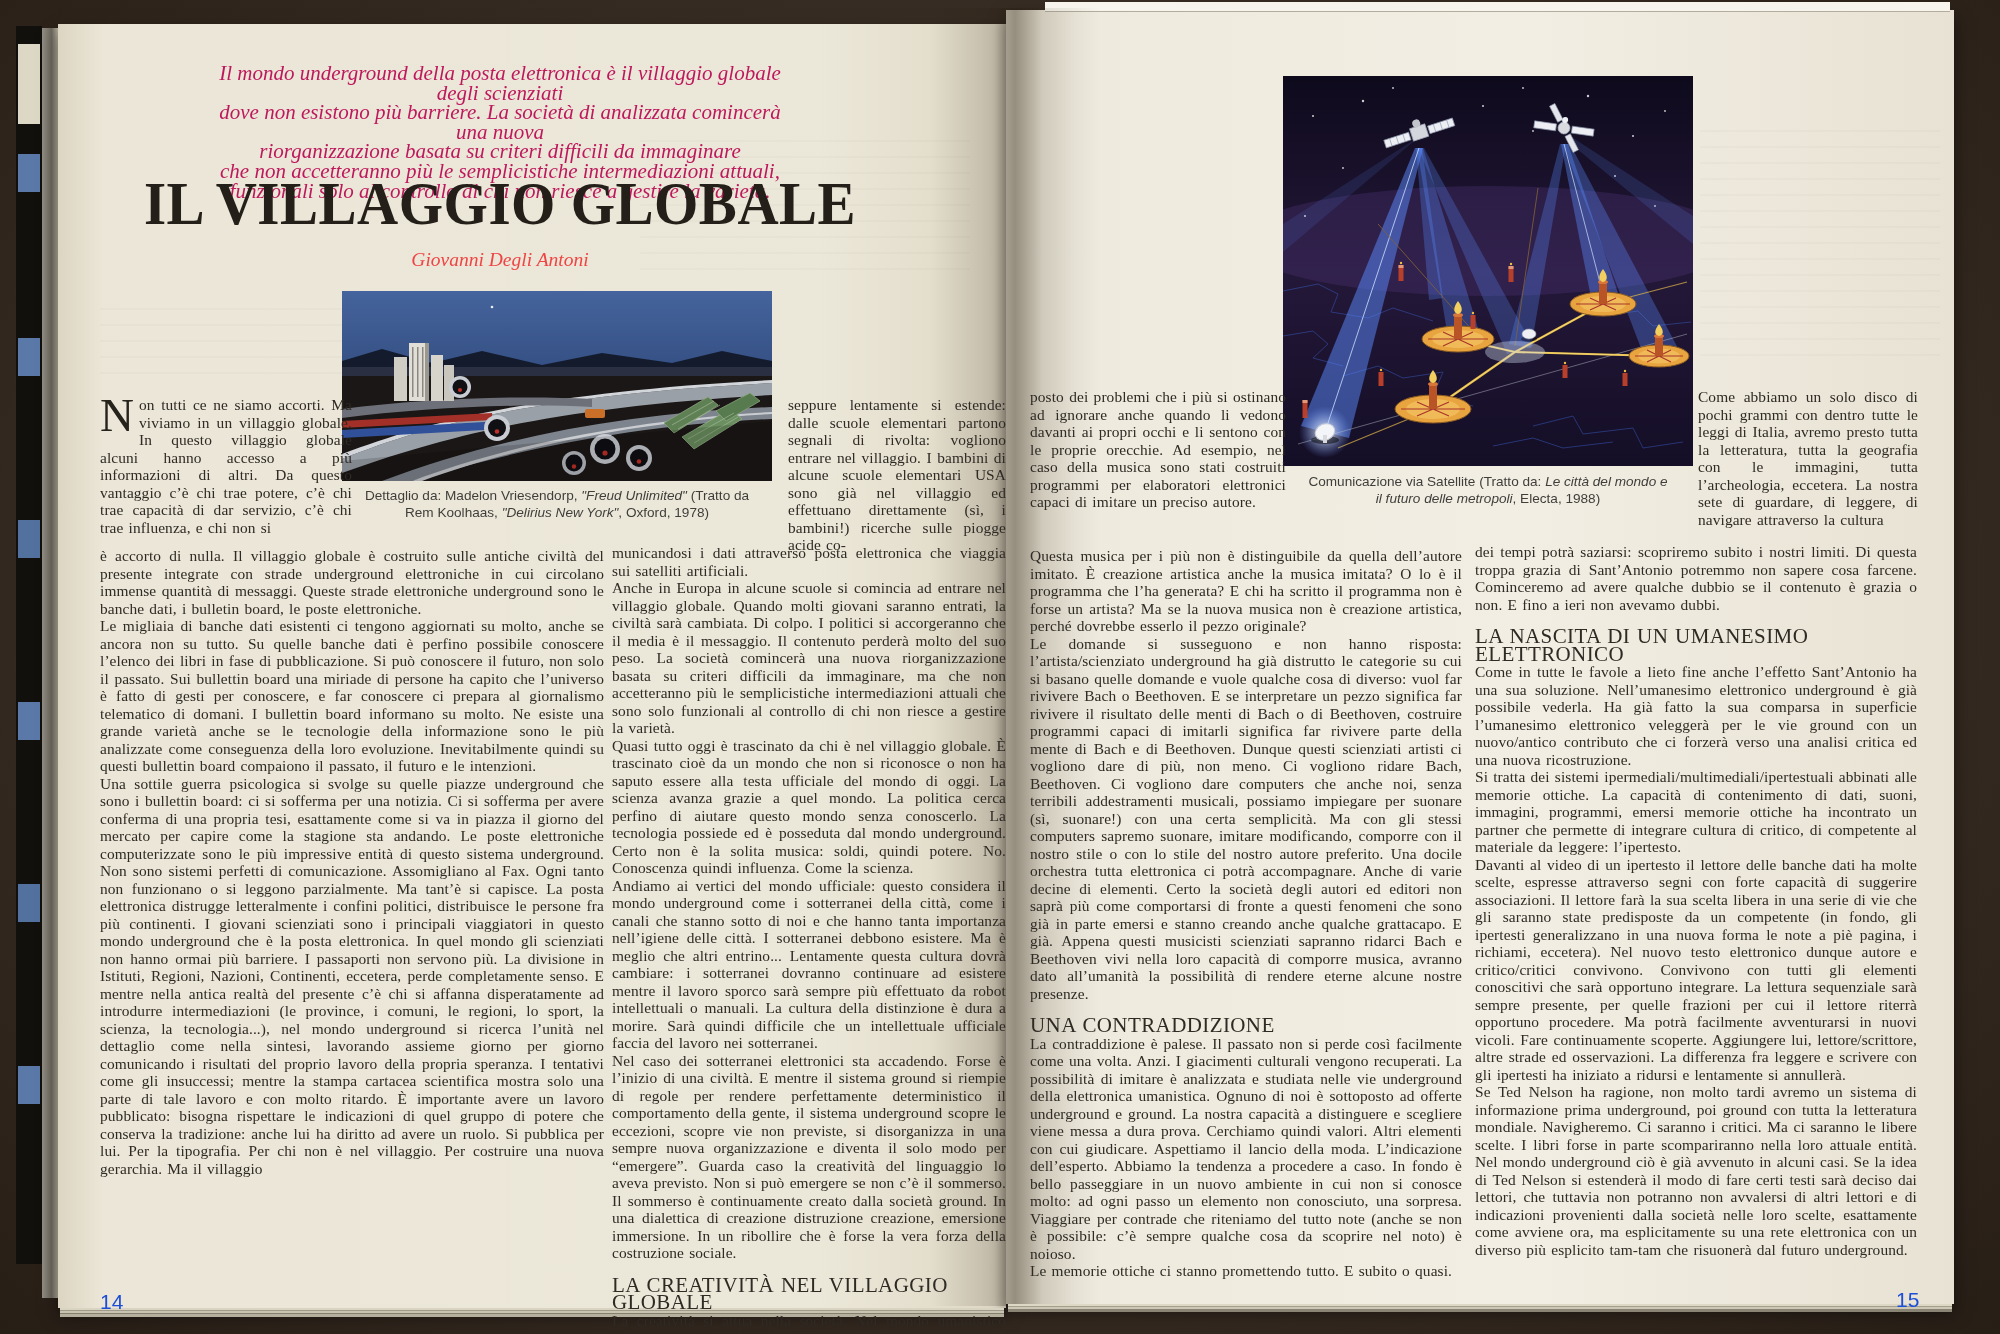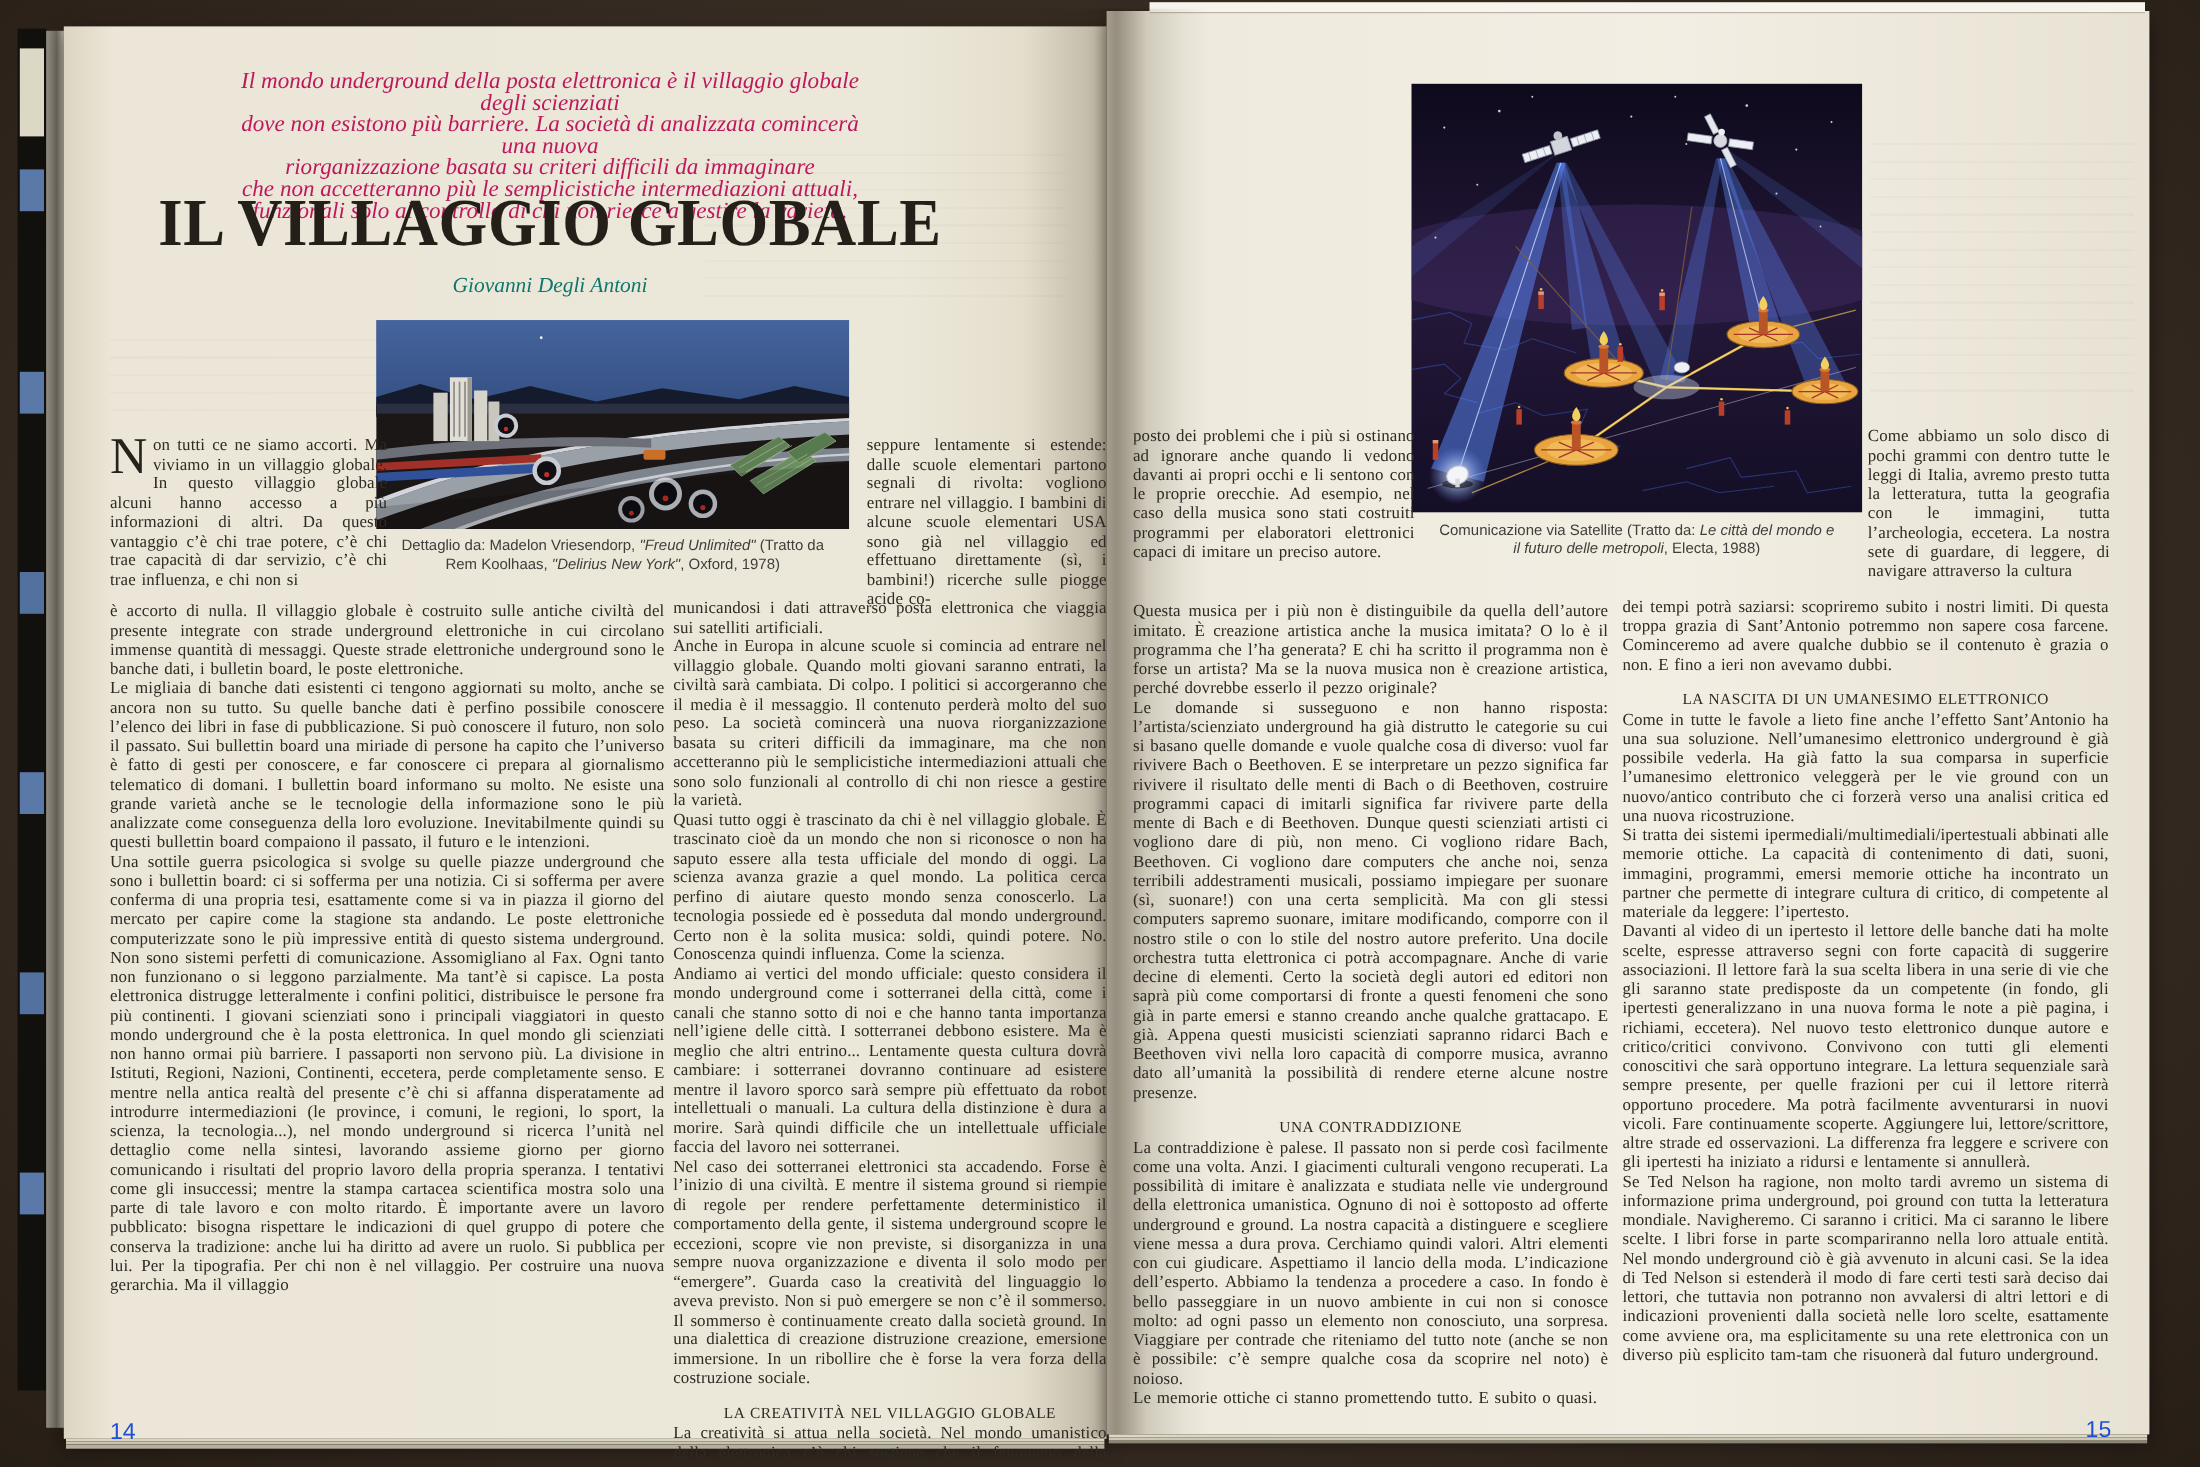--- a/index.html
+++ b/index.html
@@ -19,25 +19,25 @@
     left:1006px;top:10px;width:948px;height:1294px;
     background:linear-gradient(90deg,#d6d0bf 0px,#eeeadd 70px,#f2eee3 520px,#e7e2d3 948px);
     box-shadow:0 8px 16px rgba(0,0,0,.5);
   }
   .gutter{
     left:930px;top:8px;width:170px;height:1298px;pointer-events:none;
     background:linear-gradient(90deg,rgba(40,28,16,0) 0%,rgba(40,28,16,.16) 38%,rgba(40,28,16,.38) 50%,rgba(40,28,16,.10) 66%,rgba(40,28,16,0) 100%);
   }
   .body-text{font-size:15.4px;line-height:17.5px;text-align:justify;letter-spacing:.1px;word-spacing:1.2px;color:#2e2a24}
   .body-text p{margin:0}
-  .subhead{margin-top:15px !important;font-size:14px;letter-spacing:.4px;text-align:center}
+  .subhead{margin-top:15px !important;font-size:21px;letter-spacing:.4px;text-align:left}
   .dropcap{float:left;font-size:47px;line-height:33px;padding:3px 5px 0 0;color:#26221c}
   .intro{font-style:italic;font-size:21px;line-height:19.6px;text-align:center;color:#be185d}
   .title{font-size:57px;font-weight:bold;text-align:center;letter-spacing:.5px;color:#241f19;transform:scaleY(1.07);transform-origin:top center;white-space:nowrap}
-  .author{font-style:italic;font-size:19.5px;text-align:center;color:#0f766e}
+  .author{font-style:italic;font-size:19.5px;text-align:center;color:#ef4444}
   .caption{font-family:"Liberation Sans",sans-serif;font-size:13.6px;line-height:16.8px;text-align:center;color:#3f3e3b}
   .pagenum{font-family:"Liberation Sans",sans-serif;font-weight:normal;font-size:21px;color:#1d4ed8}
   .ghost{background:repeating-linear-gradient(180deg,rgba(95,90,80,.55) 0 2px,rgba(0,0,0,0) 2px 16px);opacity:.06;pointer-events:none}
   figure{margin:0;padding:0}
   svg{display:block}
 </style>
 </head>
 <body>
 
 <div class="abs" style="left:16px;top:26px;width:26px;height:1238px;background:#12100c">

